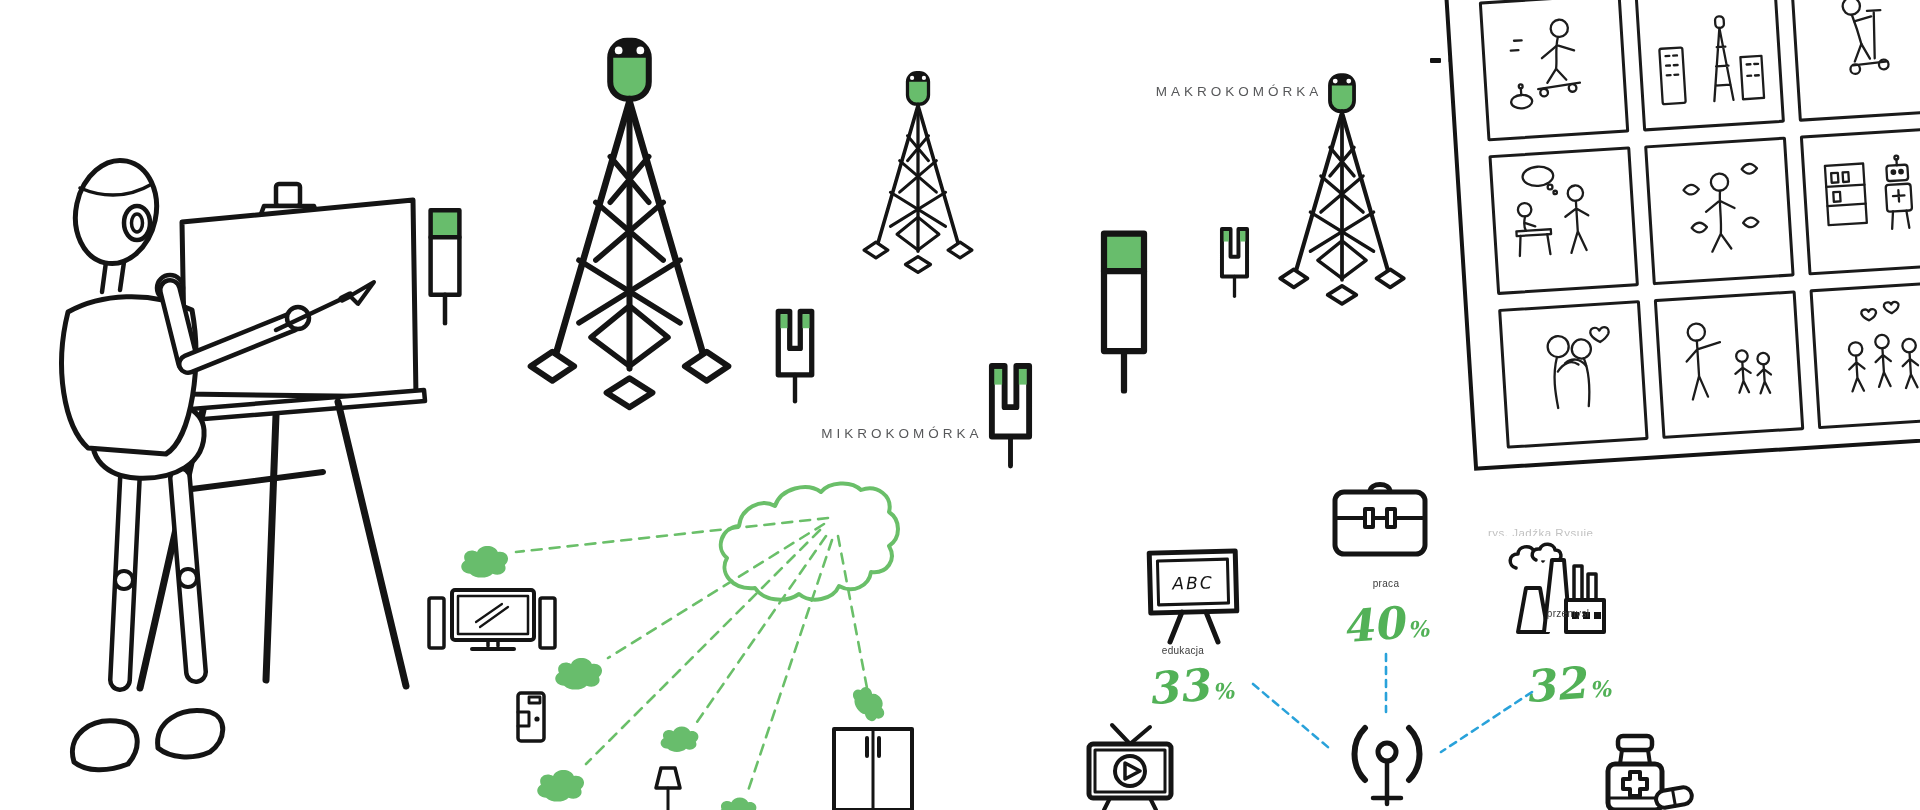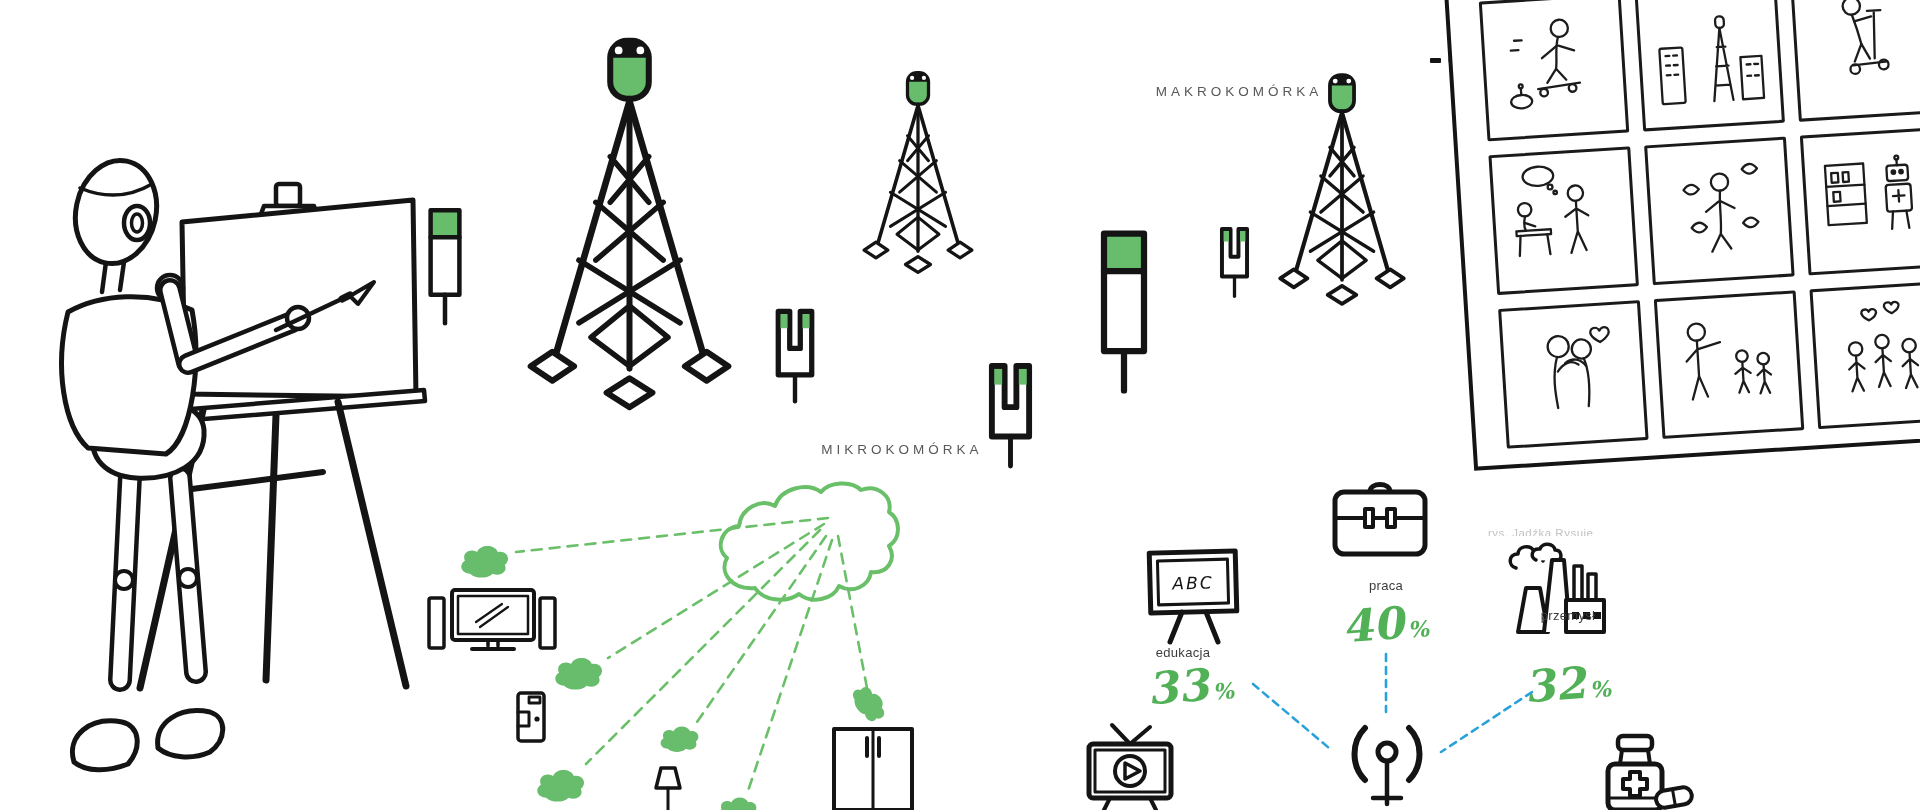--- a/index.html
+++ b/index.html
@@ -3,21 +3,21 @@
 <meta charset="utf-8">
 <style>
   html,body{margin:0;padding:0;background:#fff;}
   .stage{position:relative;width:1920px;height:810px;background:#fff;overflow:hidden;
          font-family:"Liberation Sans",sans-serif;padding-left:12px;}
   .stage svg{position:absolute;overflow:visible;}
   .ink{stroke:#141414;fill:none;stroke-linecap:round;stroke-linejoin:round;}
   .inkf{stroke:#141414;fill:#fff;stroke-linecap:round;stroke-linejoin:round;}
   .cap-label{position:absolute;transform:translateX(-50%);color:#57585a;font-size:13.5px;
              letter-spacing:4px;white-space:nowrap;}
-  .stat-label{position:absolute;transform:translateX(-50%);color:#3c3c3c;font-size:13px;
+  .stat-label{position:absolute;transform:translateX(-50%);color:#3c3c3c;font-size:10px;
               letter-spacing:.3px;white-space:nowrap;}
   .pct{position:absolute;transform:translateX(-50%) rotate(-4deg);color:#52b157;
        font-family:"DejaVu Serif",serif;font-style:italic;font-weight:bold;white-space:nowrap;}
   .pct .n{font-size:44px;}
   .pct .u{font-size:22px;margin-left:2px;}
   .credit{position:absolute;height:9px;overflow:hidden;color:#c2c2c2;font-size:11.5px;
           letter-spacing:.5px;white-space:nowrap;text-decoration:underline;}
   .comic{position:absolute;left:1458px;top:-45px;width:520px;height:500px;background:#fff;
          border:4px solid #141414;box-sizing:border-box;transform:rotate(-3.6deg);
          display:grid;grid-template-columns:repeat(3,142px);grid-template-rows:repeat(3,140px);
@@ -128,21 +128,21 @@
       <use href="#uant"></use>
     </svg>
   <svg style="left:986px;top:360px" width="49" height="110" viewBox="0 0 50 112">
       <use href="#uant"></use>
     </svg>
   <svg style="left:1218px;top:225px" width="33" height="74" viewBox="0 0 50 112">
       <use href="#uant"></use>
     </svg>
 
   <div class="cap-label" style="left:1239px;top:84px">MAKROKOMÓRKA</div>
-  <div class="cap-label" style="left:902px;top:442px">MIKROKOMÓRKA</div>
+  <div class="cap-label" style="left:902px;top:426px">MIKROKOMÓRKA</div>
 
   <svg style="left:1430px;top:54px" width="34" height="12" viewBox="0 0 34 12">
     <rect x="0" y="4" width="11" height="5" rx="1" fill="#141414"></rect>
     <rect x="18" y="3" width="11" height="5" rx="1" fill="#141414"></rect>
   </svg>
 
   <svg style="left:711px;top:476px" width="190" height="136" viewBox="0 0 190 136">
     <path d="M44,112 C20,114 8,96 16,82 C4,72 10,52 28,50 C30,32 50,22 64,30 C70,12 96,6 110,16
              C118,6 140,4 150,14 C166,8 182,20 178,36 C190,44 190,62 178,70 C186,84 176,98 160,96
              C158,110 142,118 128,110 C122,124 100,128 88,118 C74,128 52,124 44,112 Z" fill="#fff" stroke="#6abf69" stroke-width="4" stroke-linejoin="round"></path>

